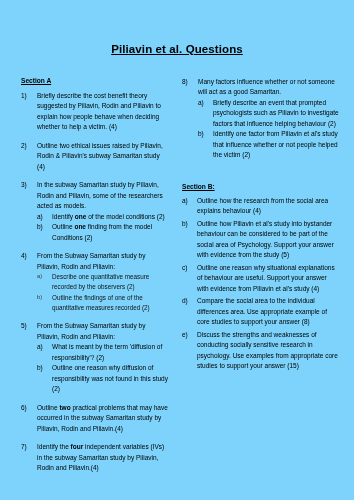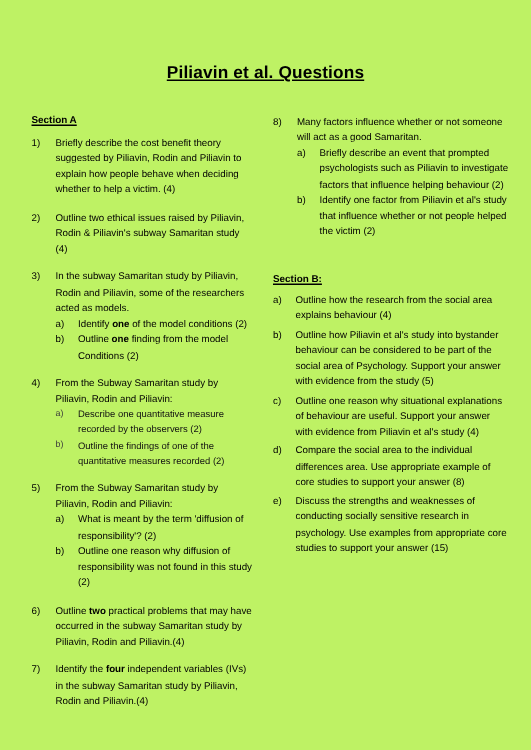--- a/index.html
+++ b/index.html
@@ -12,21 +12,21 @@
     width: 354px;
     height: 500px;
     font-family: "Liberation Sans", sans-serif;
     color: #000000;
     overflow: hidden;
   }
   .page {
     position: relative;
     width: 354px;
     height: 500px;
-    background: #bef264;
+    background: #7dd3fc;
     box-sizing: border-box;
     padding: 0;
   }
   .doc-title {
     text-align: center;
     font-size: 11.5px;
     font-weight: bold;
     text-decoration: underline;
     letter-spacing: 0.1px;
     margin: 0;

